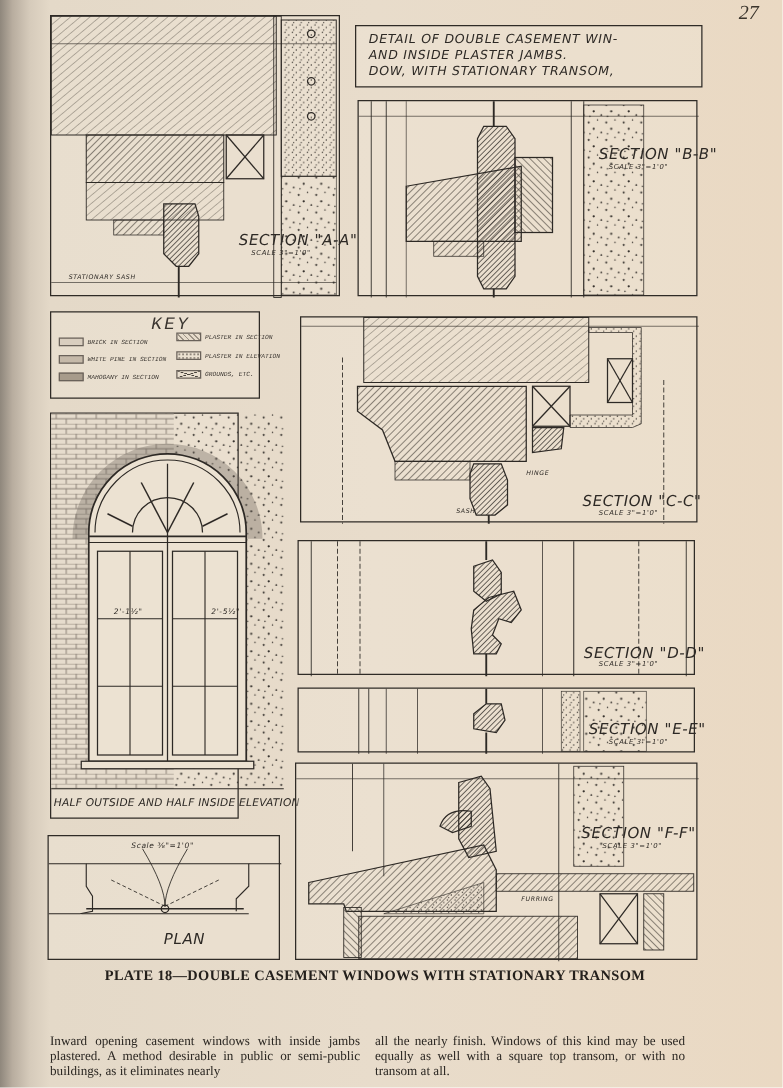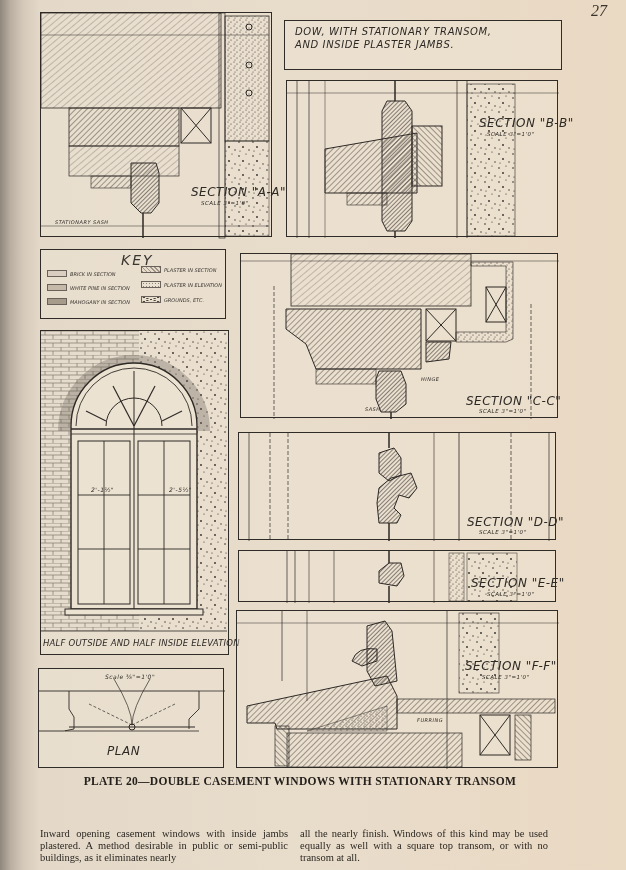--- a/index.html
+++ b/index.html
@@ -12,21 +12,21 @@
   .page-num {
     position:absolute; left:591px; top:2px; font-family:"Liberation Serif", serif;
     font-style:italic; font-size:16px; color:#3a342c;
   }
   .panel { position:absolute; border:1.2px solid #2f2b26; box-sizing:border-box; background:rgba(240,232,218,0.35); }
   .hand { font-family:"DejaVu Sans", sans-serif; font-style:italic; text-transform:uppercase; color:#2d2925; letter-spacing:0.6px; }
   .title-box { left:284px; top:20px; width:278px; height:50px; padding:4px 10px; }
   .title-box span { display:block; font-size:10px; line-height:13px; }
   .sec-label { position:absolute; font-family:"DejaVu Sans", sans-serif; font-style:italic; font-size:12px; color:#2d2925; letter-spacing:0.5px; white-space:nowrap; }
   .sec-scale { position:absolute; font-family:"DejaVu Sans", sans-serif; font-style:italic; font-size:5.5px; color:#2d2925; letter-spacing:0.5px; white-space:nowrap; text-transform:uppercase; }
-  .key-box { left:40px; top:249px; width:186px; height:70px; }
+  .key-box { left:40px; top:249px; width:168px; height:70px;font-family:Liberation Mono, monospace; }
   .key-title { position:absolute; left:80px; top:2px; font-style:italic; font-size:14px; color:#3a3530; letter-spacing:2px; }
   .key-item { position:absolute; display:flex; align-items:center; gap:3px; font-style:italic; font-size:5px; text-transform:uppercase; color:#3a3530; white-space:nowrap; }
   .swatch { width:20px; height:7px; border:1px solid #6a625a; box-sizing:border-box; }
   .caption {
     position:absolute; left:40px; top:775px; width:520px; text-align:center;
     font-family:"Liberation Serif", serif; font-weight:bold; font-size:11.5px; letter-spacing:0.3px; color:#24201c;
   }
   .body-col {
     position:absolute; top:828px; width:248px; font-family:"Liberation Serif", serif; font-size:10.5px;
     line-height:12px; color:#2b2722; text-align:justify;
@@ -94,22 +94,23 @@
     <circle cx="208" cy="14" r="3" fill="none" stroke="#2d2925"></circle>
     <circle cx="208" cy="52" r="3" fill="none" stroke="#2d2925"></circle>
     <circle cx="208" cy="80" r="3" fill="none" stroke="#2d2925"></circle>
   </svg>
   <div class="sec-label" style="left:150px; top:172px;">SECTION "A-A"</div>
   <div class="sec-scale" style="left:160px; top:187px;">Scale 3"=1'0"</div>
   <div class="sec-scale" style="left:14px; top:206px; font-size:5px;">Stationary Sash</div>
 </div>
 
 <div class="panel title-box">
+  <span class="hand">Detail of Double Casement Win-</span>
+  <span class="hand">and Inside Plaster Jambs.</span>
   <span class="hand">dow, with Stationary Transom,</span>
-  <span class="hand">and Inside Plaster Jambs.</span>
 </div>
 
 <div class="panel" style="left:286px; top:80px; width:272px; height:157px;">
   <svg width="272" height="157">
     <line x1="10" y1="0" x2="10" y2="157" stroke="#2d2925" stroke-width="0.7"></line>
     <line x1="22" y1="0" x2="22" y2="157" stroke="#2d2925" stroke-width="0.7"></line>
     <line x1="38" y1="0" x2="38" y2="157" stroke="#2d2925" stroke-width="0.5"></line>
     <line x1="170" y1="0" x2="170" y2="157" stroke="#2d2925" stroke-width="0.7"></line>
     <line x1="180" y1="0" x2="180" y2="157" stroke="#2d2925" stroke-width="0.7"></line>
     <path d="M38 68 L130 52 L130 112 L38 112 Z" fill="url(#hatch)" stroke="#2d2925"></path>
@@ -171,21 +172,21 @@
     <line x1="33" y1="32" x2="33" y2="165" stroke="#2d2925" stroke-width="0.7" stroke-dasharray="4 2"></line>
     <line x1="290" y1="50" x2="290" y2="165" stroke="#2d2925" stroke-width="0.7" stroke-dasharray="4 2"></line>
     <line x1="150" y1="158" x2="150" y2="165" stroke="#2d2925" stroke-width="1.5"></line>
   </svg>
   <div class="sec-label" style="left:225px; top:140px;">SECTION "C-C"</div>
   <div class="sec-scale" style="left:238px; top:154px;">Scale 3"=1'0"</div>
   <div class="sec-scale" style="left:180px; top:122px; font-size:5px;">Hinge</div>
   <div class="sec-scale" style="left:124px; top:152px; font-size:5px;">Sash</div>
 </div>
 
-<div class="panel" style="left:40px; top:330px; width:189px; height:325px;">
+<div class="panel" style="left:40px; top:330px; width:151px; height:325px;">
   <svg width="186" height="325">
     <rect x="0" y="0" width="98" height="300" fill="url(#brick)"></rect>
     <rect x="98" y="0" width="88" height="300" fill="url(#stipple)"></rect>
     <path d="M23 100 A70 70 0 0 1 163 100" fill="none" stroke="#6a625a" stroke-width="12" opacity="0.35"></path>
     <path d="M30 95 A63 63 0 0 1 156 95 L156 278 L30 278 Z" fill="#ece2d2" stroke="#2d2925" stroke-width="1.4"></path>
     <path d="M35 95 A58 58 0 0 1 151 95" fill="none" stroke="#2d2925" stroke-width="0.9"></path>
     <path d="M65 95 A28 28 0 0 1 121 95" fill="none" stroke="#2d2925" stroke-width="1"></path>
     <line x1="93" y1="40" x2="93" y2="278" stroke="#2d2925" stroke-width="1"></line>
     <line x1="93" y1="95" x2="72" y2="55" stroke="#2d2925" stroke-width="1.2"></line>
     <line x1="93" y1="95" x2="114" y2="55" stroke="#2d2925" stroke-width="1.2"></line>
@@ -251,21 +252,21 @@
     <line x1="30" y1="58" x2="156" y2="58" stroke="#2d2925" stroke-width="1.2"></line>
     <line x1="26" y1="62" x2="160" y2="62" stroke="#2d2925" stroke-width="0.8"></line>
     <path d="M160 22 L186 22" stroke="#2d2925" stroke-width="0.8"></path>
     <line x1="50" y1="35" x2="93" y2="56" stroke="#2d2925" stroke-width="0.7" stroke-dasharray="3 2"></line>
     <line x1="136" y1="35" x2="93" y2="56" stroke="#2d2925" stroke-width="0.7" stroke-dasharray="3 2"></line>
     <path d="M75 10 Q93 40 93 56" fill="none" stroke="#2d2925" stroke-width="0.7"></path>
     <path d="M111 10 Q93 40 93 56" fill="none" stroke="#2d2925" stroke-width="0.7"></path>
     <circle cx="93" cy="58" r="3" fill="none" stroke="#2d2925"></circle>
   </svg>
   <div class="sec-scale" style="left:66px; top:4px; font-size:6px; text-transform:none;">Scale ⅜"=1'0"</div>
-  <div class="sec-label" style="left:68px; top:75px; font-size:12px;">PLAN</div>
+  <div class="sec-label" style="left:92px; top:75px; font-size:12px;">PLAN</div>
 </div>
 
 <div class="panel" style="left:236px; top:610px; width:322px; height:158px;">
   <svg width="322" height="158">
     <line x1="45" y1="0" x2="45" y2="70" stroke="#2d2925" stroke-width="0.7"></line>
     <line x1="70" y1="0" x2="70" y2="90" stroke="#2d2925" stroke-width="0.6"></line>
     <line x1="210" y1="0" x2="210" y2="158" stroke="#2d2925" stroke-width="0.7"></line>
     <rect x="222" y="2" width="40" height="80" fill="url(#stipple)" stroke="#2d2925" stroke-width="0.6"></rect>
     <path d="M130 15 L148 10 L155 20 L160 70 L138 75 L130 60 Z" fill="url(#dense)" stroke="#2d2925"></path>
     <path d="M115 50 Q120 35 140 38 L140 50 L125 55 Z" fill="url(#dense)" stroke="#2d2925"></path>
@@ -278,15 +279,15 @@
     <line x1="243" y1="104" x2="273" y2="144" stroke="#2d2925"></line>
     <line x1="273" y1="104" x2="243" y2="144" stroke="#2d2925"></line>
     <rect x="278" y="104" width="16" height="45" fill="url(#hatchR)" stroke="#2d2925" stroke-width="0.7"></rect>
     <line x1="0" y1="12" x2="322" y2="12" stroke="#2d2925" stroke-width="0.5"></line>
   </svg>
   <div class="sec-label" style="left:228px; top:48px;">SECTION "F-F"</div>
   <div class="sec-scale" style="left:245px; top:63px;">Scale 3"=1'0"</div>
   <div class="sec-scale" style="left:180px; top:106px; font-size:5px;">Furring</div>
 </div>
 
-<div class="caption">PLATE 20—DOUBLE CASEMENT WINDOWS WITH STATIONARY TRANSOM</div>
+<div class="caption">PLATE 18—DOUBLE CASEMENT WINDOWS WITH STATIONARY TRANSOM</div>
 <div class="body-col" style="left:40px;">Inward opening casement windows with inside jambs plastered. A method desirable in public or semi-public buildings, as it eliminates nearly</div>
 <div class="body-col" style="left:300px;">all the nearly finish. Windows of this kind may be used equally as well with a square top transom, or with no transom at all.</div>
 
 </body></html>

